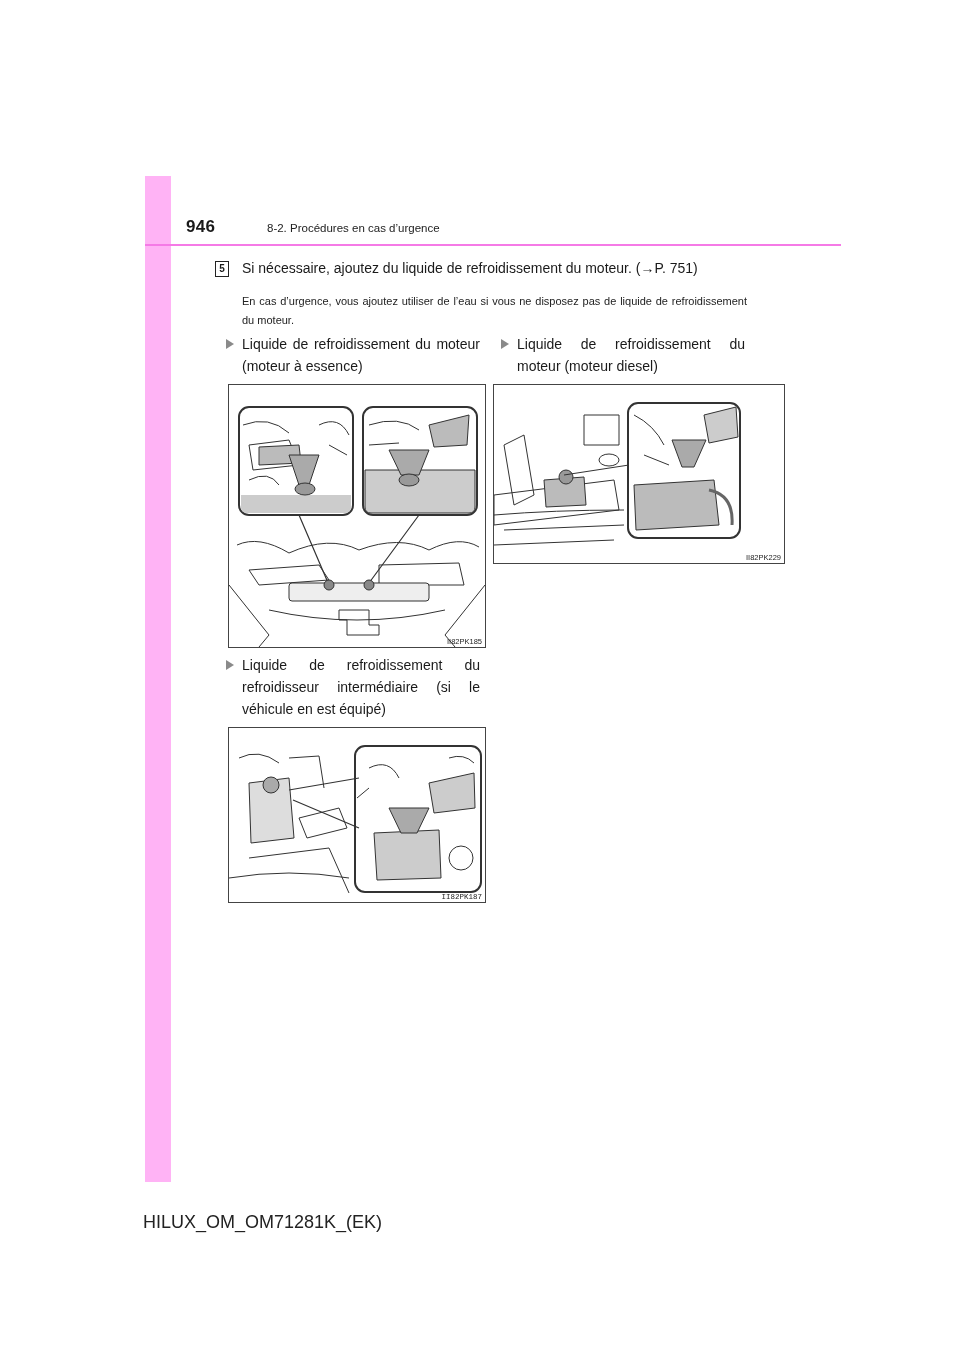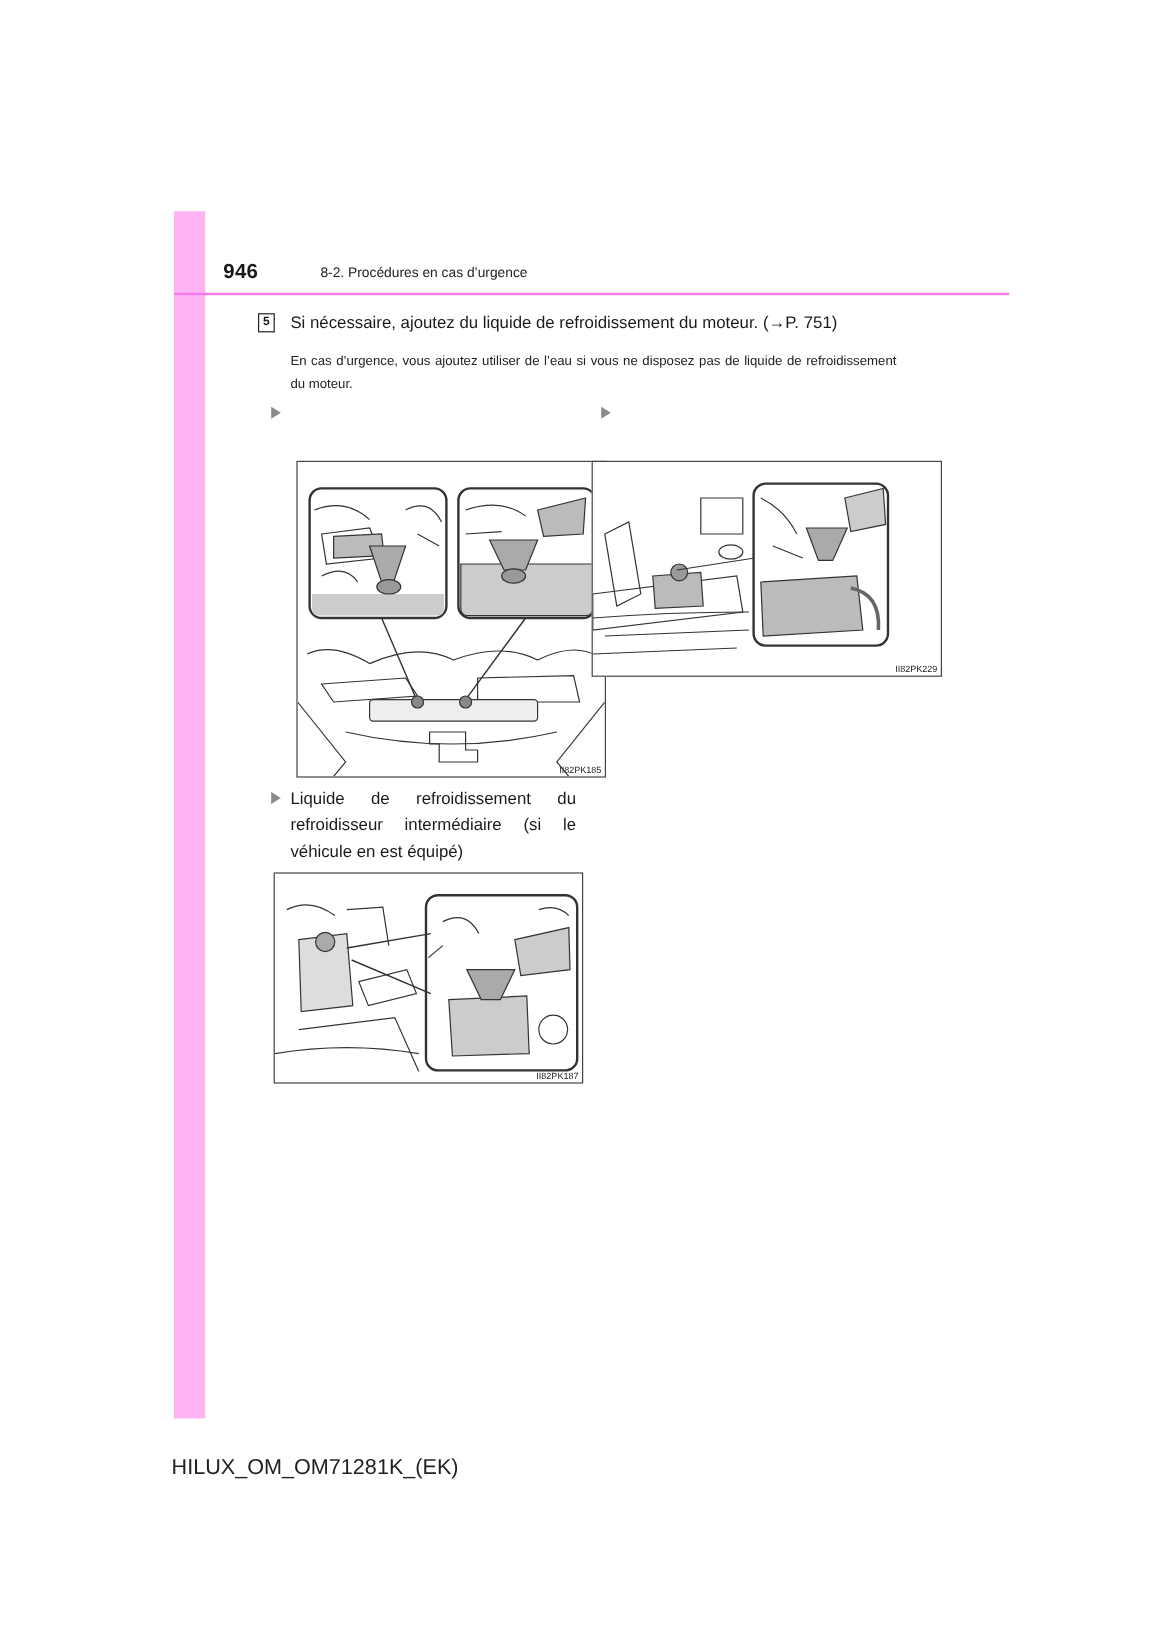--- a/index.html
+++ b/index.html
@@ -29,22 +29,23 @@
 <div class="page-number">946</div>
 <div class="section-title">8-2. Procédures en cas d’urgence</div>
 <div class="header-line"></div>
 
 <div class="step-box">5</div>
 <div class="step-text">Si nécessaire, ajoutez du liquide de refroidissement du moteur. (→P. 751)</div>
 <div class="step-note">En cas d’urgence, vous ajoutez utiliser de l’eau si vous ne disposez pas de liquide de refroidissement du moteur.</div>
 
 <div class="caption" style="left:242px; top:333px; width:238px;">
   <span class="tri"></span>
+  <span>Liquide de refroidissement du moteur (moteur à essence)</span>
 </div>
-<div class="figure" style="left:228px; top:384px; width:256px; height:262px;margin-left:19px;">
+<div class="figure" style="left:228px; top:384px; width:256px; height:262px;">
   <svg width="256" height="262" viewBox="0 0 256 262">
     <g fill="none" stroke="#333" stroke-width="1">
 
       <rect x="10" y="22" width="114" height="108" rx="10" fill="#fff" stroke-width="2"></rect>
       <path d="M12 110 L122 110 L122 122 Q122 128 116 128 L18 128 Q12 128 12 122 Z" fill="#ccc" stroke="none"></path>
       <path d="M14 40 Q40 30 60 48 M20 60 L60 55 L70 80 L24 85 Z"></path>
       <path d="M30 62 L70 60 L72 78 L30 80 Z" fill="#bbb"></path>
       <path d="M60 70 L90 70 L80 100 L70 100 Z" fill="#aaa"></path>
       <ellipse cx="76" cy="104" rx="10" ry="6" fill="#999"></ellipse>
       <path d="M20 95 Q40 85 50 100 M90 40 Q110 30 120 50 M100 60 L118 70"></path>
@@ -66,20 +67,21 @@
       <path d="M0 200 L40 250 L30 262 M256 200 L216 250 L226 262"></path>
       <path d="M40 225 Q128 245 216 225"></path>
       <path d="M110 225 L140 225 L140 240 L150 240 L150 250 L118 250 L118 235 L110 235 Z"></path>
     </g>
   </svg>
   <span class="fig-code">II82PK185</span>
 </div>
 
 <div class="caption" style="left:517px; top:333px; width:228px;">
   <span class="tri"></span>
+  <span>Liquide de refroidissement du moteur (moteur diesel)</span>
 </div>
 <div class="figure" style="left:493px; top:384px; width:256px; height:178px;padding-left:34px;">
   <svg width="256" height="178" viewBox="0 0 256 178">
     <g fill="none" stroke="#333" stroke-width="1">
       <path d="M0 110 L120 95 L125 125 L0 140 Z"></path>
       <path d="M10 60 L30 50 L40 110 L20 120 Z M90 30 L125 30 L125 60 L90 60 Z"></path>
       <ellipse cx="115" cy="75" rx="10" ry="6"></ellipse>
       <path d="M50 95 L90 92 L92 120 L52 122 Z" fill="#bbb"></path>
       <circle cx="72" cy="92" r="7" fill="#999"></circle>
       <path d="M0 130 Q60 125 130 125 M70 90 L135 80"></path>
@@ -93,21 +95,21 @@
       <path d="M140 30 Q160 40 170 60 M150 70 L175 80"></path>
     </g>
   </svg>
   <span class="fig-code">II82PK229</span>
 </div>
 
 <div class="caption" style="left:242px; top:654px; width:238px;">
   <span class="tri"></span>
   <span>Liquide de refroidissement du refroidisseur intermédiaire (si le véhicule en est équipé)</span>
 </div>
-<div class="figure" style="left:228px; top:727px; width:256px; height:174px;">
+<div class="figure" style="left:228px; top:727px; width:256px; height:174px;font-family:Liberation Mono, monospace;">
   <svg width="256" height="174" viewBox="0 0 256 174">
     <g fill="none" stroke="#333" stroke-width="1">
       <path d="M20 55 L60 50 L65 110 L22 115 Z" fill="#ddd"></path>
       <circle cx="42" cy="57" r="8" fill="#aaa"></circle>
       <path d="M10 30 Q30 20 50 35 M60 30 L90 28 L95 60 M20 130 L100 120 L120 165"></path>
       <path d="M70 90 L110 80 L118 100 L78 110 Z"></path>
       <path d="M0 150 Q60 140 120 150"></path>
 
       <rect x="126" y="18" width="126" height="146" rx="10" fill="#fff" stroke-width="2"></rect>
       <path d="M145 105 L210 102 L212 150 L148 152 Z" fill="#ccc"></path>

